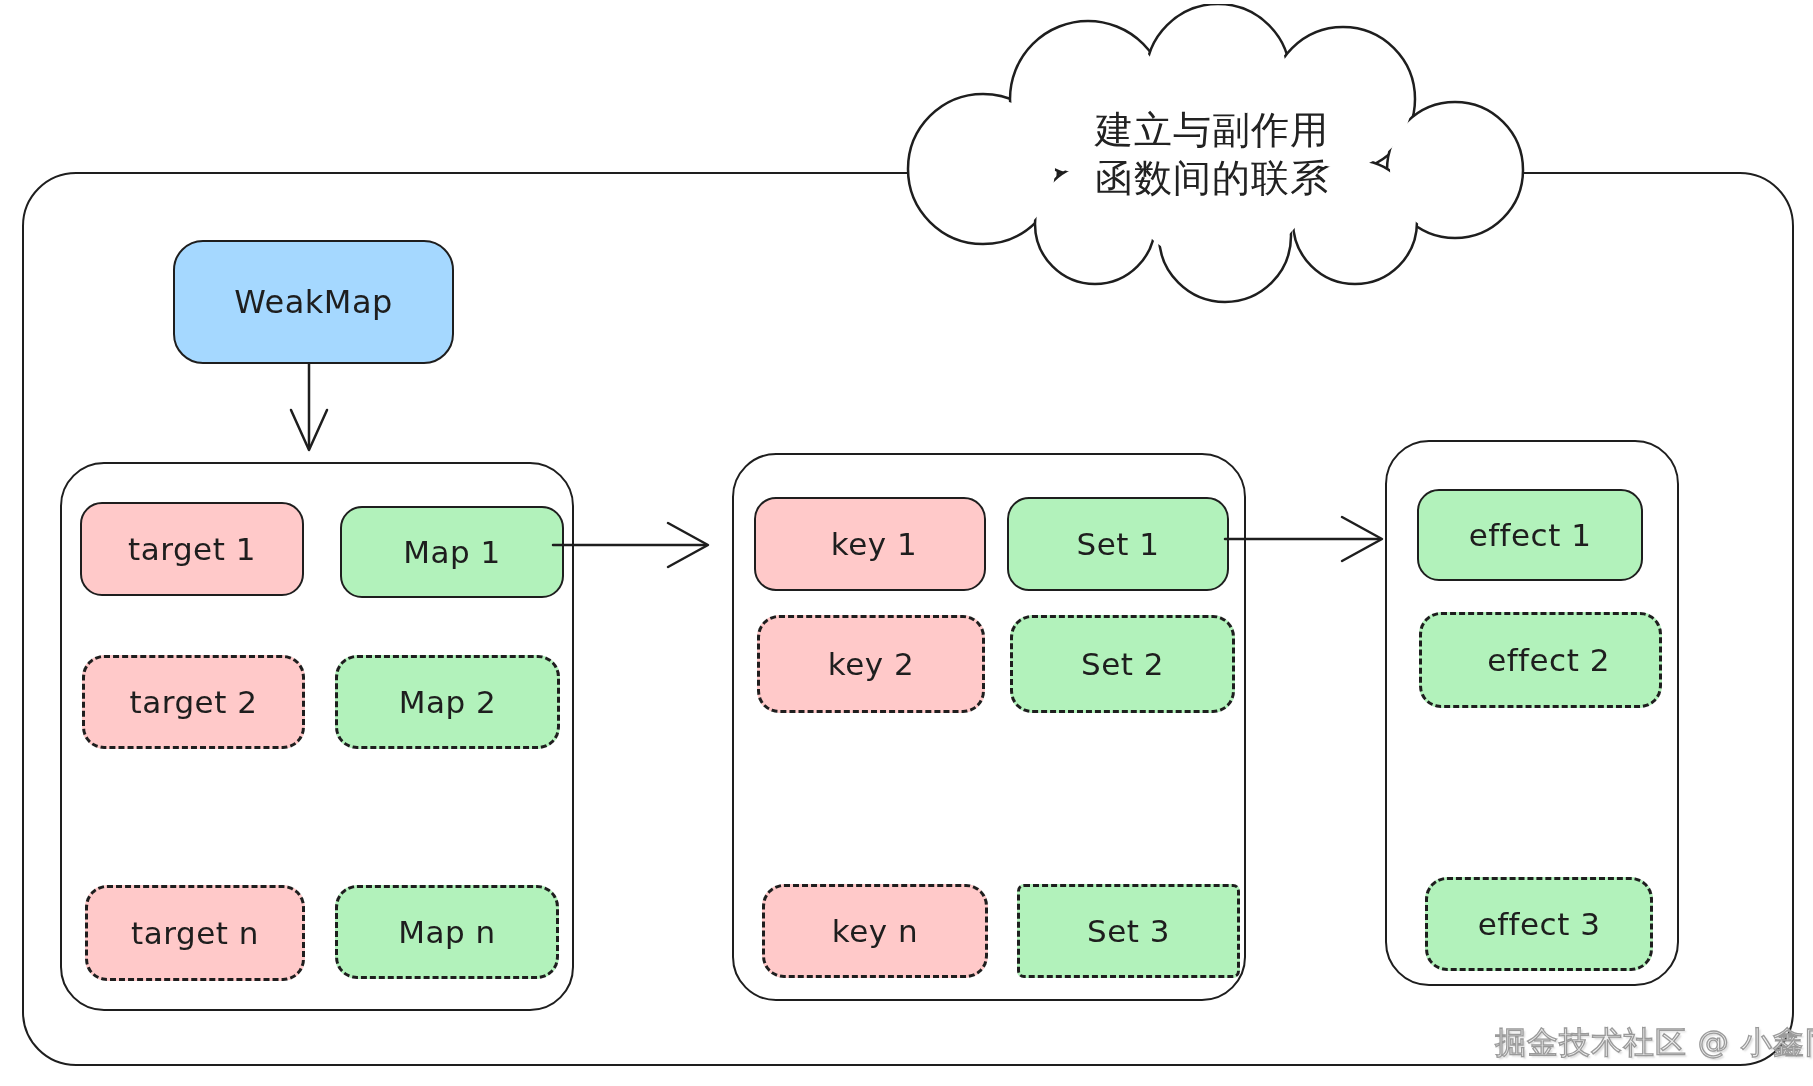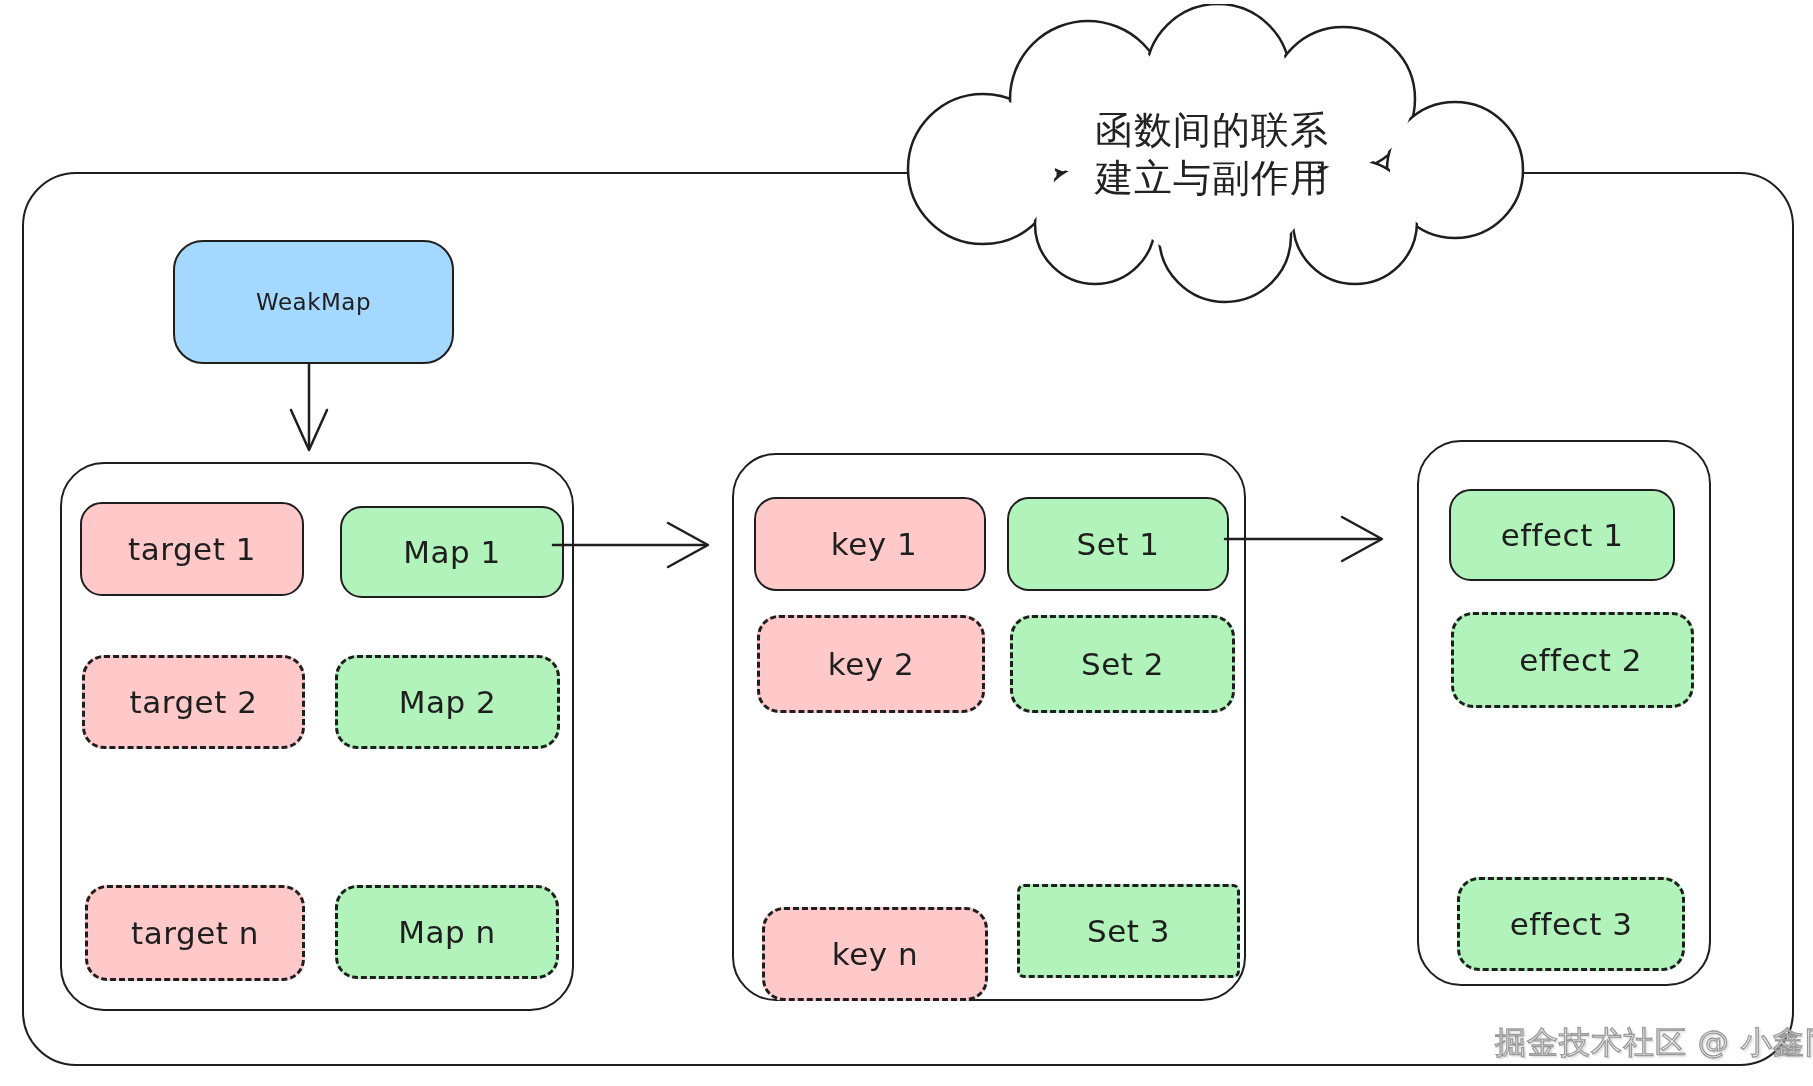--- a/index.html
+++ b/index.html
@@ -13,45 +13,45 @@
   .outer-frame{
     left:22px;top:172px;width:1768px;height:890px;
     border:2.5px solid #1e1e1e;border-radius:54px;background:transparent;
   }
   
   .group-box{
     border:2.5px solid #1e1e1e;border-radius:44px;background:#ffffff00;
   }
   .targets-box{left:60px;top:462px;width:510px;height:545px;}
   .keys-box{left:732px;top:453px;width:510px;height:544px;}
-  .effects-box{left:1385px;top:440px;width:290px;height:542px;margin-left:32px;}
+  .effects-box{left:1385px;top:440px;width:290px;height:542px;}
   
   .node{
     position:absolute;display:flex;align-items:center;justify-content:center;
     border:2.5px solid #1e1e1e;border-radius:22px;
     font-size:31px;letter-spacing:0.5px;color:#1e1e1e;white-space:nowrap;
   }
   .node.dashed{border:3.5px dashed #1e1e1e;}
   .pink{background:#ffc9c9;}
   .green{background:#b2f2bb;}
   .blue{background:#a5d8ff;}
-  .weakmap-node{left:173px;top:240px;width:277px;height:120px;border-radius:30px;font-size:23px;}
+  .weakmap-node{left:173px;top:240px;width:277px;height:120px;border-radius:30px;font-size:32px;}
   
   .t1{left:18px;top:38px;width:220px;height:90px;}
   .m1{left:278px;top:42px;width:220px;height:88px;}
   .t2{left:20px;top:191px;width:217px;height:88px;}
   .m2{left:273px;top:191px;width:219px;height:88px;}
   .tn{left:23px;top:421px;width:214px;height:90px;}
   .mn{left:273px;top:421px;width:218px;height:88px;}
   
   .k1{left:20px;top:42px;width:220px;height:90px;padding-left:8px;}
   .s1{left:273px;top:42px;width:218px;height:90px;}
   .k2{left:23px;top:160px;width:222px;height:92px;}
   .s2{left:276px;top:160px;width:219px;height:92px;}
-  .kn{left:28px;top:452px;width:220px;height:88px;}
+  .kn{left:28px;top:429px;width:220px;height:88px;}
   .s3{left:283px;top:429px;width:217px;height:88px;border-radius:7px;}
   
   .e1{left:30px;top:47px;width:222px;height:88px;}
   .e2{left:32px;top:170px;width:221px;height:90px;padding-left:16px;}
   .e3{left:38px;top:435px;width:222px;height:88px;}
   
   .cloud-wrap{left:888px;top:4px;width:648px;height:302px;}
   .cloud-wrap svg{position:absolute;left:0;top:0;}
   .cloud-text{
     position:absolute;left:0;top:0;width:648px;height:302px;
@@ -93,22 +93,22 @@
         <circle cx="200" cy="95" r="75"></circle>
         <circle cx="330" cy="72" r="69"></circle>
         <circle cx="455" cy="95" r="69"></circle>
         <circle cx="567" cy="166" r="65"></circle>
         <circle cx="467" cy="218" r="59"></circle>
         <circle cx="337" cy="232" r="63"></circle>
         <circle cx="207" cy="220" r="57"></circle>
       </g>
     </svg>
     <div class="cloud-text">
+      <span>建立与副作用</span>
       <span>函数间的联系</span>
-      <span>建立与副作用</span>
     </div>
   </div>
 
   <div class="node blue weakmap-node">
     <span>WeakMap</span>
   </div>
 
   <div class="abs group-box targets-box">
     <div class="node pink t1">
       <span>target 1</span>

